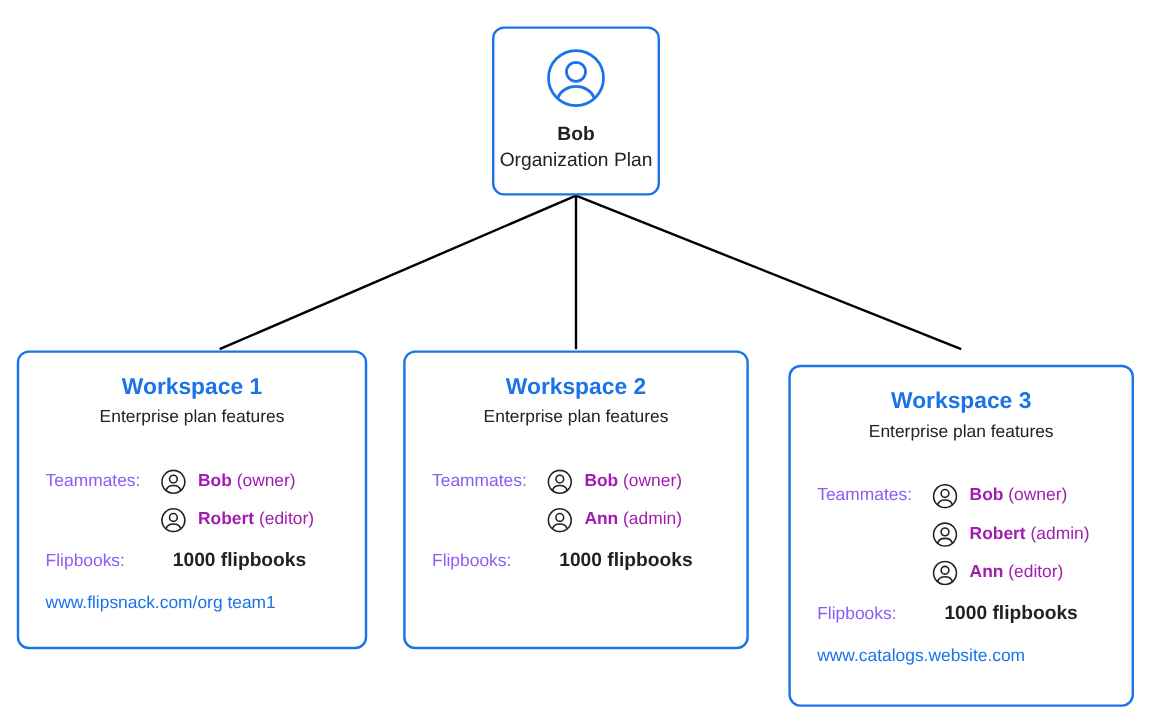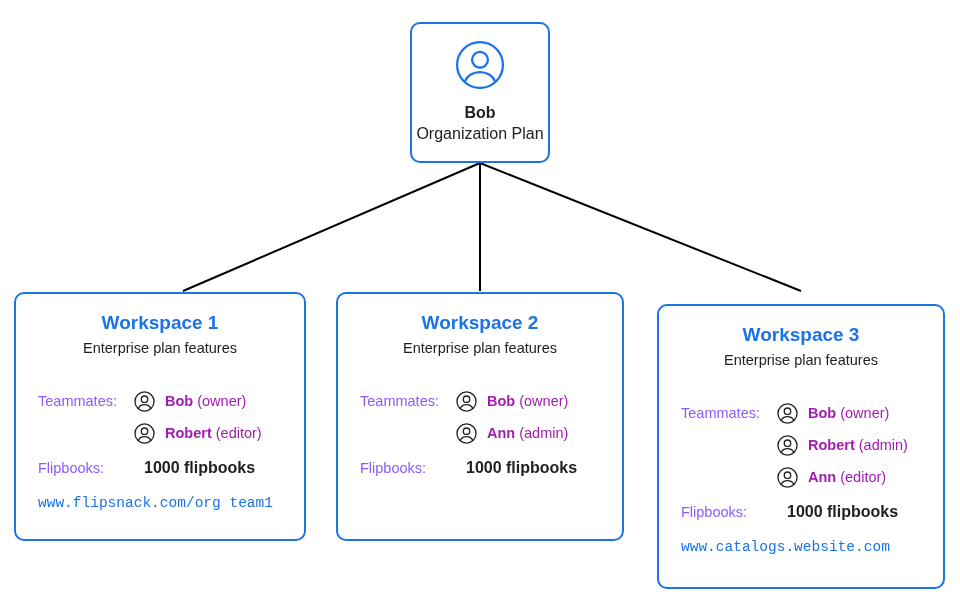--- a/index.html
+++ b/index.html
@@ -156,21 +156,20 @@
   }
 
   .ws-url {
     margin-top: 12px;
     font-size: 14.5px;
     color: #1a73e8;
     text-decoration: none;
     display: block;
     white-space: nowrap;
     line-height: 1.2;
-    font-family: Liberation Mono, monospace;
   }
 </style>
 </head>
 <body>
 
 <div id="diagram-canvas">
 
   <svg class="connector-layer" viewBox="0 0 960 600" width="960" height="600" aria-hidden="true">
     <line x1="480" y1="163" x2="183" y2="291" stroke="#000000" stroke-width="2"></line>
     <line x1="480" y1="163" x2="480" y2="291" stroke="#000000" stroke-width="2"></line>

